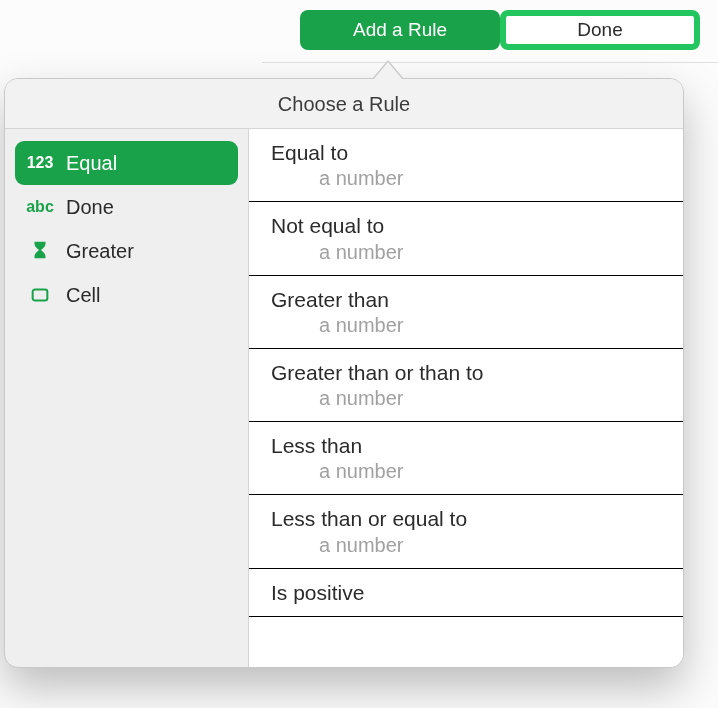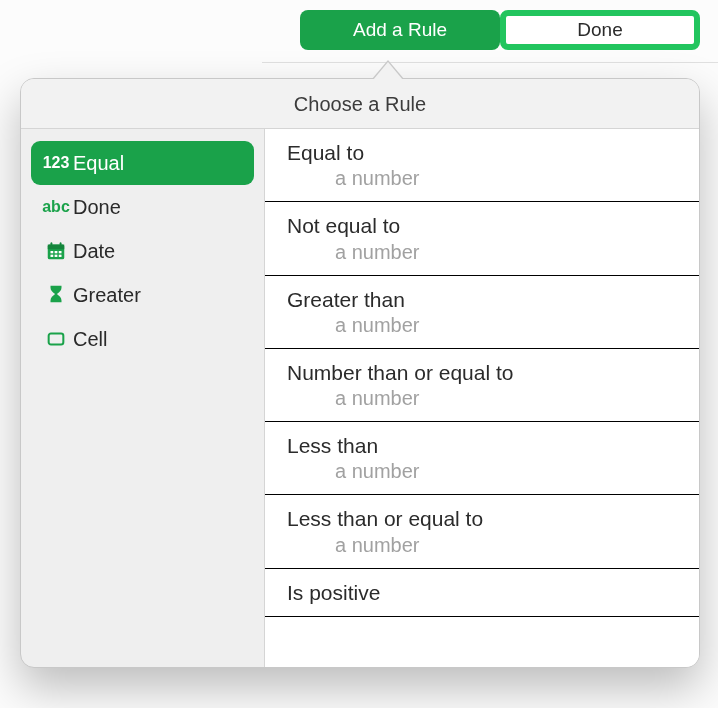--- a/index.html
+++ b/index.html
@@ -46,21 +46,21 @@
     }
     .btn-secondary {
       background: #ffffff;
       color: #2b2b2b;
       border: 6px solid #22c55e;
       width: 200px;
     }
     .popover {
       position: absolute;
       top: 78px;
-      left: 20px;
+      left: 4px;
       width: 680px;
       height: 590px;
       background: #efefef;
       border: 1px solid #c8c8c8;
       border-radius: 14px;
       box-shadow: 0 20px 45px rgba(0,0,0,0.25);
       display: flex;
       flex-direction: column;
       overflow: hidden;
     }
@@ -107,21 +107,21 @@
       padding: 12px 10px;
       border-right: 1px solid #d5d5d5;
     }
     .sidebar-item {
       display: flex;
       align-items: center;
       height: 44px;
       padding: 0 12px;
       border-radius: 9px;
       cursor: pointer;
-      gap: 4px;
+      gap: 13px;
       color: #2a2a2a;
       font-size: 20px;
     }
     .sidebar-item.selected {
       background: #1aa24a;
       color: #ffffff;
     }
     .sidebar-icon {
       width: 26px;
       display: inline-flex;
@@ -176,37 +176,20 @@
           <span class="sidebar-icon">123</span>
           <span>Equal</span>
         </div>
         <div class="sidebar-item">
           <span class="sidebar-icon">abc</span>
           <span>Done</span>
         </div>
         <div class="sidebar-item">
           <span class="sidebar-icon">
             <svg viewBox="0 0 24 24" fill="#1aa24a">
-              <rect x="3" y="5" width="18" height="16" rx="2" fill="#1aa24a"></rect>
-              <rect x="3" y="5" width="18" height="5" fill="#14853c"></rect>
-              <rect x="6" y="2.5" width="2" height="5" rx="1" fill="#14853c"></rect>
-              <rect x="16" y="2.5" width="2" height="5" rx="1" fill="#14853c"></rect>
-              <rect x="6" y="12" width="3" height="2.5" fill="#fff"></rect>
-              <rect x="10.5" y="12" width="3" height="2.5" fill="#fff"></rect>
-              <rect x="15" y="12" width="3" height="2.5" fill="#fff"></rect>
-              <rect x="6" y="16" width="3" height="2.5" fill="#fff"></rect>
-              <rect x="10.5" y="16" width="3" height="2.5" fill="#fff"></rect>
-              <rect x="15" y="16" width="3" height="2.5" fill="#fff"></rect>
-            </svg>
-          </span>
-          <span>Date</span>
-        </div>
-        <div class="sidebar-item">
-          <span class="sidebar-icon">
-            <svg viewBox="0 0 24 24" fill="#1aa24a">
               <path d="M6 2h12v2c0 3-2.5 5-5 7 2.5 2 5 4 5 7v2H6v-2c0-3 2.5-5 5-7-2.5-2-5-4-5-7V2z"></path>
             </svg>
           </span>
           <span>Greater</span>
         </div>
         <div class="sidebar-item">
           <span class="sidebar-icon">
             <svg viewBox="0 0 24 24" fill="none" stroke="#1aa24a" stroke-width="2.2">
               <rect x="4" y="6" width="16" height="12" rx="2.5"></rect>
             </svg>
@@ -221,21 +204,21 @@
         </div>
         <div class="rule-item">
           <div class="rule-title">Not equal to</div>
           <div class="rule-sub">a number</div>
         </div>
         <div class="rule-item">
           <div class="rule-title">Greater than</div>
           <div class="rule-sub">a number</div>
         </div>
         <div class="rule-item">
-          <div class="rule-title">Number than or equal to</div>
+          <div class="rule-title">Greater than or than to</div>
           <div class="rule-sub">a number</div>
         </div>
         <div class="rule-item">
           <div class="rule-title">Less than</div>
           <div class="rule-sub">a number</div>
         </div>
         <div class="rule-item">
           <div class="rule-title">Less than or equal to</div>
           <div class="rule-sub">a number</div>
         </div>

